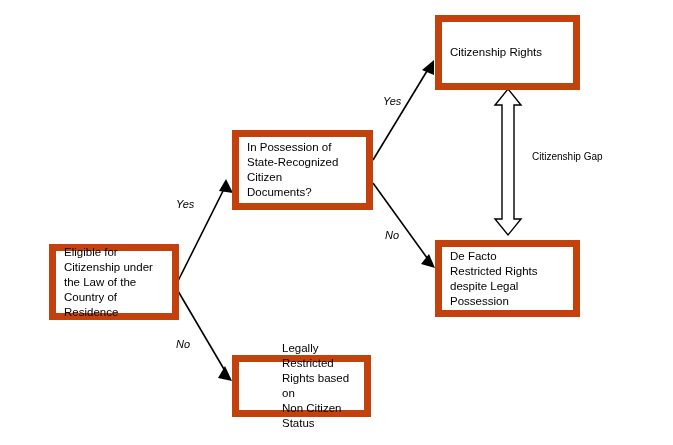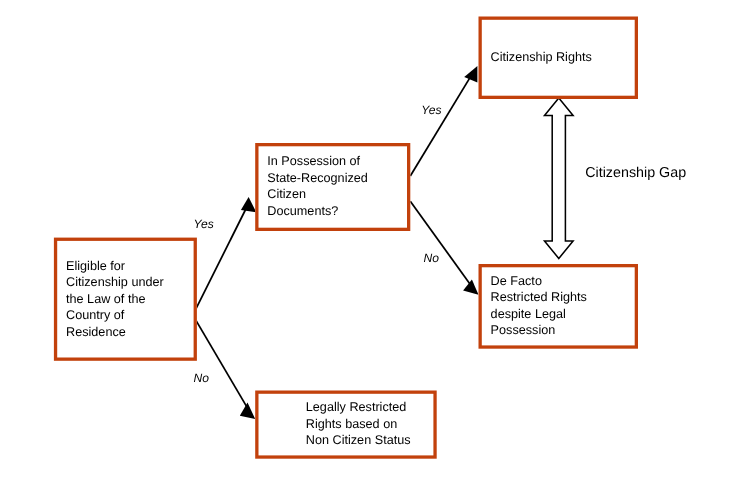--- a/index.html
+++ b/index.html
@@ -11,21 +11,21 @@
     position: relative;
     width: 673px;
     height: 445px;
     background: #ffffff;
     font-family: "Liberation Sans", sans-serif;
     overflow: hidden;
   }
   .node {
     position: absolute;
     box-sizing: border-box;
-    border: 3px solid #c2410c;
+    border: 7px solid #c2410c;
     background: #ffffff;
     color: #000000;
     font-size: 11.5px;
     line-height: 15px;
     padding: 6px 8px;
     display: flex;
     align-items: center;
   }
   .node .node-text {
     display: block;
@@ -34,21 +34,21 @@
   .edge-label {
     position: absolute;
     font-size: 11px;
     color: #000000;
     line-height: 13px;
     white-space: nowrap;
     font-style: italic;
   }
   .gap-label {
     position: absolute;
-    font-size: 13px;
+    font-size: 10px;
     color: #000000;
     line-height: 14px;
     white-space: nowrap;
   }
   svg.connectors {
     position: absolute;
     left: 0;
     top: 0;
     width: 673px;
     height: 445px;
@@ -80,21 +80,21 @@
     <g>
       <line x1="373" y1="183" x2="430" y2="262" stroke="#000000" stroke-width="1.6"></line>
       <polygon points="435,268 421,264 429,254" fill="#000000"></polygon>
     </g>
 
     <g>
       <polygon points="508,89 521,105 514,105 514,219 521,219 508,235 495,219 502,219 502,105 495,105" fill="#ffffff" stroke="#000000" stroke-width="1.4" stroke-linejoin="miter"></polygon>
     </g>
   </svg>
 
-  <div class="node" style="left:49px; top:216px; width:130px; height:112px;">
+  <div class="node" style="left:49px; top:244px; width:130px; height:76px;">
     <span class="node-text">Eligible for
 Citizenship under
 the Law of the
 Country of
 Residence</span>
   </div>
 
   <div class="node" style="left:232px; top:130px; width:141px; height:80px;">
     <span class="node-text">In Possession of
 State-Recognized
@@ -106,21 +106,21 @@
     <span class="node-text">Citizenship Rights</span>
   </div>
 
   <div class="node" style="left:435px; top:240px; width:145px; height:77px;">
     <span class="node-text">De Facto
 Restricted Rights
 despite Legal
 Possession</span>
   </div>
 
-  <div class="node" style="left:232px; top:355px; width:165px; height:62px;padding-left:43px;">
+  <div class="node" style="left:232px; top:355px; width:139px; height:62px;padding-left:43px;">
     <span class="node-text">Legally Restricted
 Rights based on
 Non Citizen Status</span>
   </div>
 
   <div class="edge-label" style="left:176px; top:198px;">Yes</div>
 
   <div class="edge-label" style="left:176px; top:338px;">No</div>
 
   <div class="edge-label" style="left:383px; top:95px;">Yes</div>

